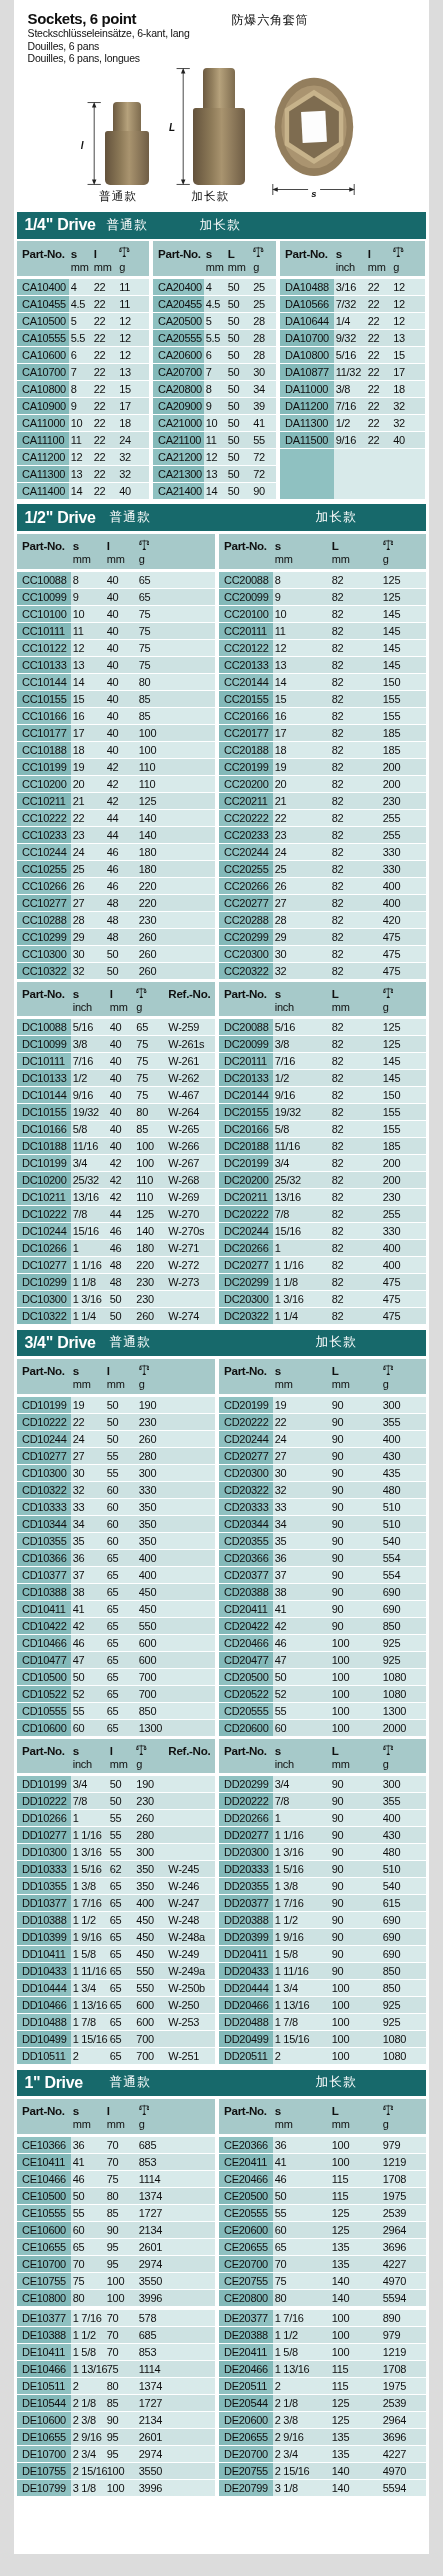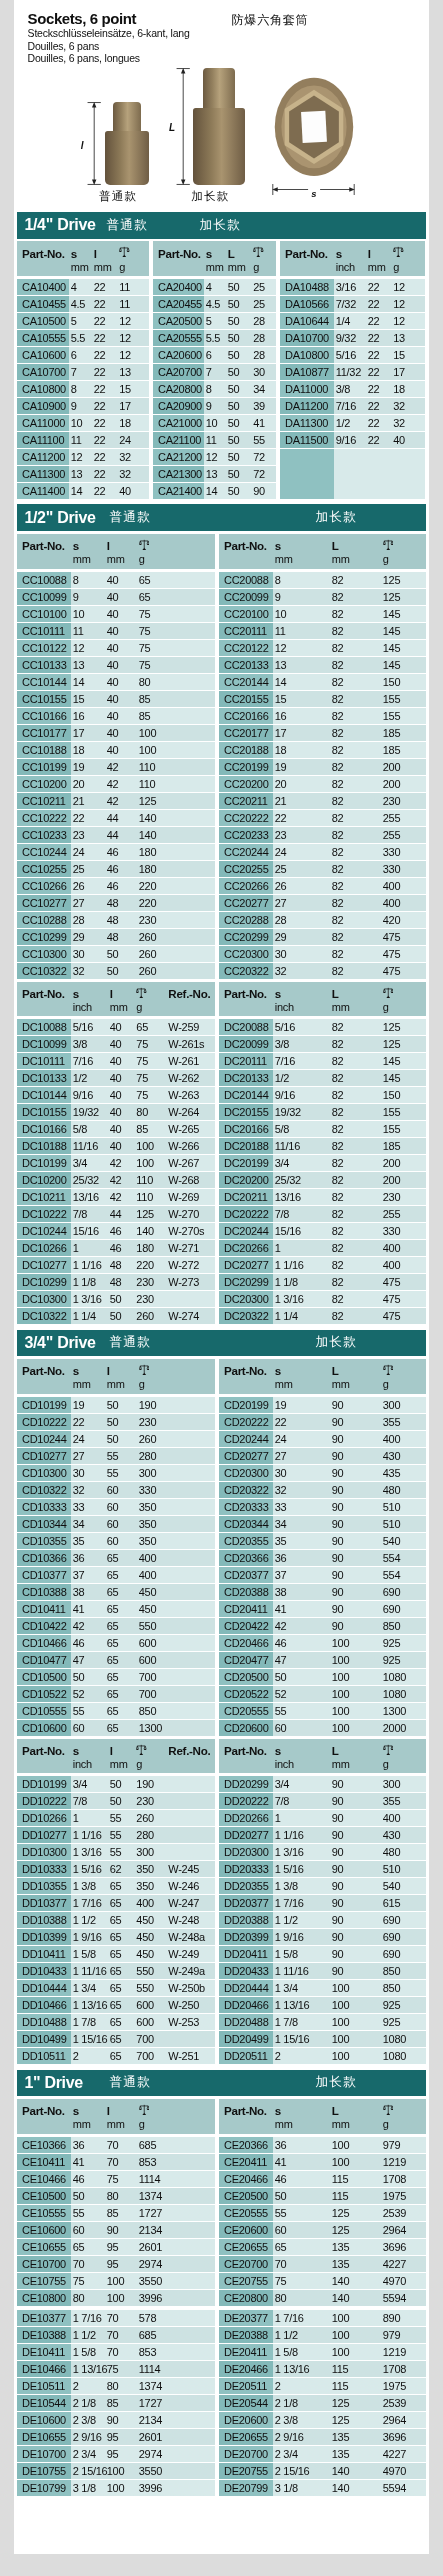--- a/index.html
+++ b/index.html
@@ -906,21 +906,21 @@
                 <span class="td c1">1/2</span>
                 <span class="td c2">40</span>
                 <span class="td c3">75</span>
                 <span class="td c4">W-262</span>
               </div>
               <div class="tr">
                 <span class="td c0">DC10144</span>
                 <span class="td c1">9/16</span>
                 <span class="td c2">40</span>
                 <span class="td c3">75</span>
-                <span class="td c4">W-263</span>
+                <span class="td c4">W-467</span>
               </div>
               <div class="tr alt">
                 <span class="td c0">DC10155</span>
                 <span class="td c1">19/32</span>
                 <span class="td c2">40</span>
                 <span class="td c3">80</span>
                 <span class="td c4">W-264</span>
               </div>
               <div class="tr">
                 <span class="td c0">DC10166</span>

